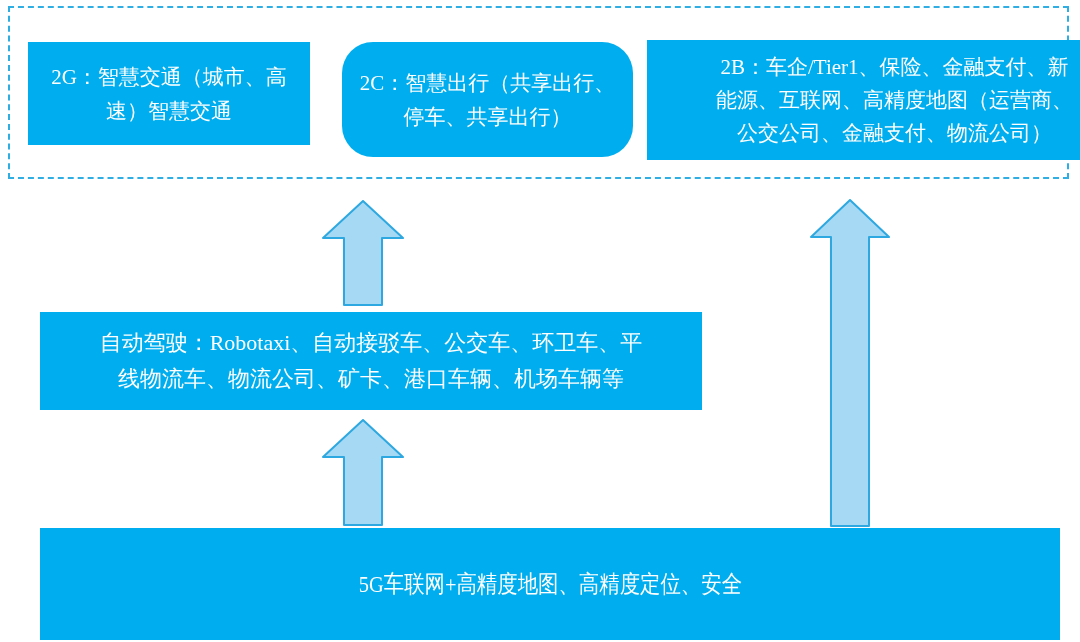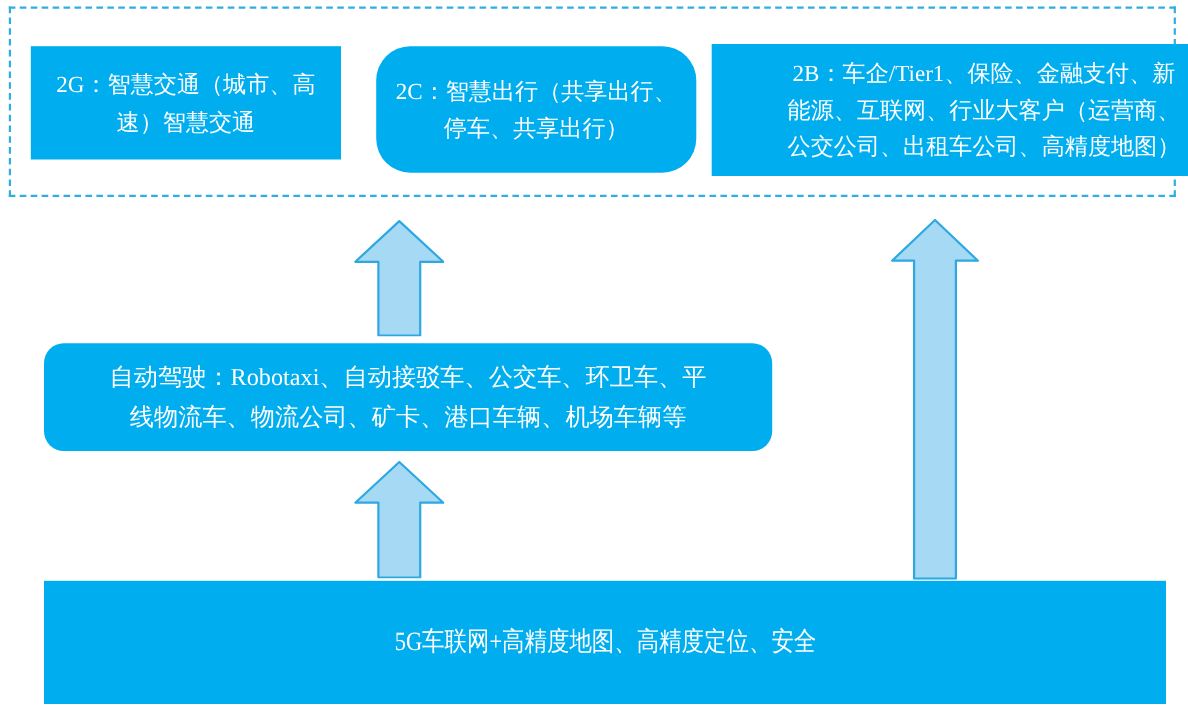--- a/index.html
+++ b/index.html
@@ -30,21 +30,21 @@
     color:var(--box-text);
     display:flex;flex-direction:column;
     justify-content:center;align-items:center;
     text-align:center;
     box-sizing:border-box;
   }
   .box .line{white-space:nowrap;}
   #box-2g{left:28px;top:42px;width:282px;height:103px;font-size:21px;line-height:34px;}
   #box-2c{left:342px;top:42px;width:291px;height:115px;font-size:21px;line-height:34px;border-radius:31px;}
   #box-2b{left:647px;top:40px;width:495px;height:120px;font-size:21px;line-height:33px;}
-  #box-ad{left:40px;top:312px;width:662px;height:98px;font-size:22px;line-height:36px;border-radius:18px;}
+  #box-ad{left:40px;top:312px;width:662px;height:98px;font-size:22px;line-height:36px;}
   #box-5g{left:40px;top:528px;width:1020px;height:112px;font-size:24px;line-height:32px;}
   #box-5g .line{display:inline-block;transform:scaleX(0.85);transform-origin:center;}
   .arrow{position:absolute;}
   #arrow-middle-to-top{left:322px;top:200px;}
   #arrow-bottom-to-middle{left:322px;top:419px;}
   #arrow-bottom-to-top-right{left:810px;top:199px;}
   .arrow polygon{
     fill:var(--arrow-fill);
     stroke:var(--arrow-stroke);
     stroke-width:2;
@@ -63,22 +63,22 @@
     <div class="line">速）智慧交通</div>
   </div>
 
   <div class="box" id="box-2c">
     <div class="line">2C：智慧出行（共享出行、</div>
     <div class="line">停车、共享出行）</div>
   </div>
 
   <div class="box" id="box-2b">
     <div class="line">2B：车企/Tier1、保险、金融支付、新</div>
-    <div class="line">能源、互联网、行业大客户（运营商、</div>
-    <div class="line">公交公司、出租车公司、高精度地图）</div>
+    <div class="line">能源、互联网、高精度地图（运营商、</div>
+    <div class="line">公交公司、金融支付、物流公司）</div>
   </div>
 
   <svg class="arrow" id="arrow-middle-to-top" width="82" height="106" viewBox="0 0 82 106">
     <polygon points="41,1 81,38 60,38 60,105 22,105 22,38 1,38"></polygon>
   </svg>
 
   <svg class="arrow" id="arrow-bottom-to-top-right" width="80" height="328" viewBox="0 0 80 328">
     <polygon points="40,1 79,38 59,38 59,327 21,327 21,38 1,38"></polygon>
   </svg>
 

